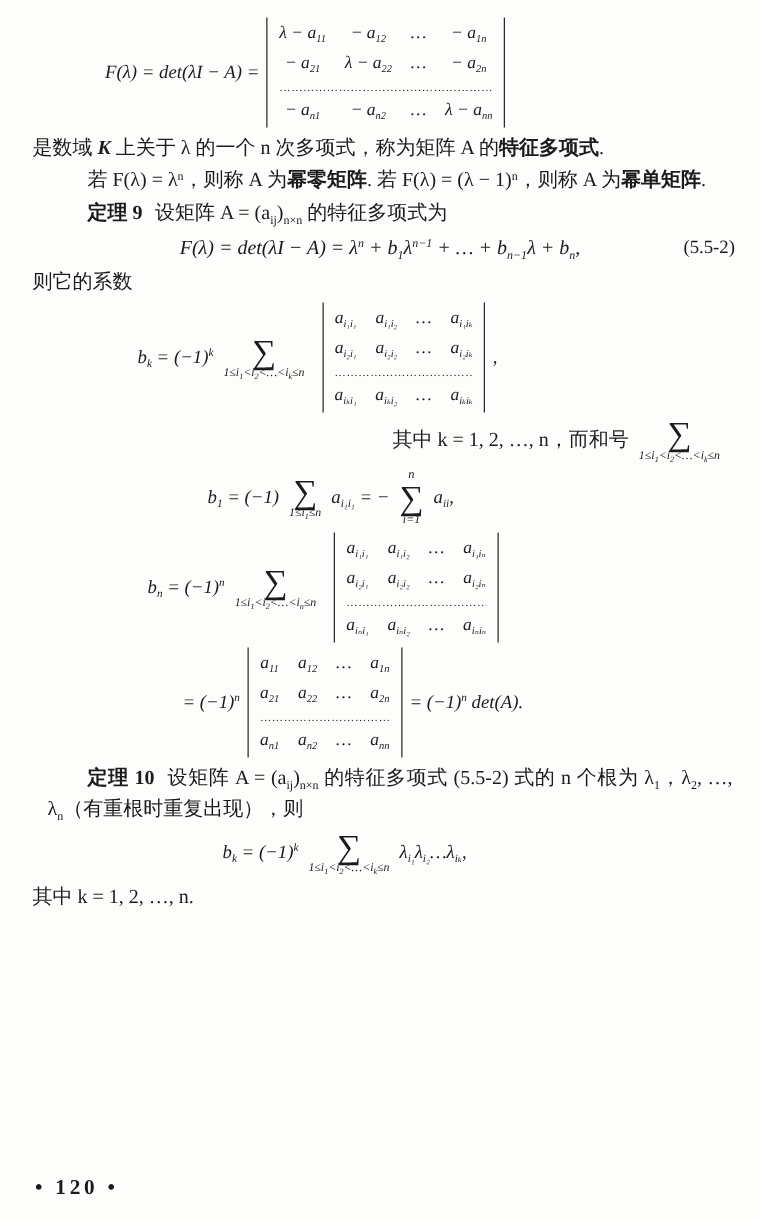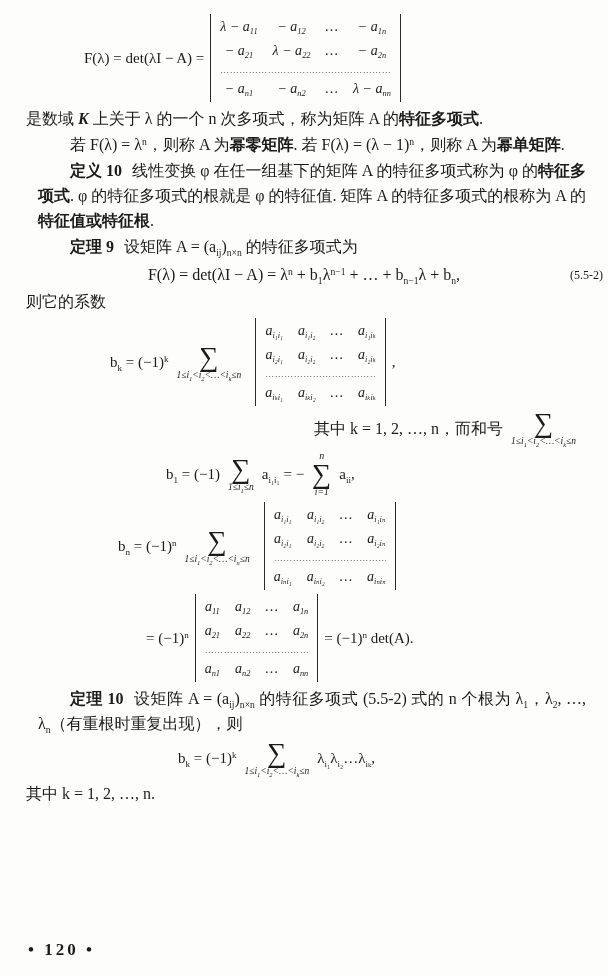--- a/index.html
+++ b/index.html
@@ -13,21 +13,21 @@
   p{margin:0;}
   .para{margin:1px 22px 0 26px;text-align:justify;}
   .indent{text-indent:2em;margin-left:38px;}
   .b{font-weight:700;}
   .bi{font-weight:700;font-style:italic;}
   .lbl{font-weight:700;margin-right:10px;}
   sub{font-size:0.6em;vertical-align:-0.4em;line-height:0;}
   sup{font-size:0.6em;vertical-align:0.55em;line-height:0;}
   
   .frow{display:flex;align-items:center;font-size:15px;}
-  .mtxt{white-space:nowrap;}
+  .mtxt{font-style:italic;white-space:nowrap;}
   
   .sum{display:inline-flex;flex-direction:column;align-items:center;margin:0 8px;line-height:1;}
   .sum-top{font-size:10px;line-height:10px;font-style:italic;}
   .sum-sym{font-size:27px;line-height:26px;font-style:normal;}
   .sum-bot{font-size:9.5px;line-height:11px;font-style:italic;white-space:nowrap;}
   .sum-bot sub,.sum-top sub{font-size:0.68em;}
   
   .det{display:inline-flex;margin:0 6px;}
   .det-grid{
     display:grid;grid-template-columns:repeat(4,auto);
@@ -36,21 +36,21 @@
     align-items:center;justify-items:center;
   }
   .mcell{font-style:italic;font-size:14px;line-height:16px;white-space:nowrap;}
   .det-dots{
     grid-column:1/-1;width:0;min-width:100%;overflow:hidden;
     white-space:nowrap;font-size:9px;line-height:6px;letter-spacing:0.5px;
     font-style:normal;justify-self:stretch;text-align:center;color:#2a2a2a;
   }
   .f1{margin:6px 0 4px 84px;}
   .f2{position:relative;text-align:center;margin:3px 0 2px 0;}
-  .f2-tag{position:absolute;right:5px;top:50%;transform:translateY(-50%);font-size:12px;}
+  .f2-tag{position:absolute;right:20px;top:50%;transform:translateY(-50%);font-size:15px;}
   .f3{margin:4px 0 4px 110px;}
   .p6row{display:flex;align-items:center;justify-content:flex-end;margin:3px 24px 0 26px;}
   .f4{margin:4px 0 4px 166px;}
   .f5{margin:2px 0 0 118px;}
   .f6{margin:4px 0 4px 146px;}
   .f7{margin:4px 0 4px 178px;}
   .footer{position:absolute;left:28px;bottom:14px;font-weight:700;font-size:17px;letter-spacing:3px;}
 </style>
 </head>
 <body>
@@ -75,21 +75,20 @@
         <span class="mcell">…</span>
         <span class="mcell">λ − a<sub>nn</sub></span>
       </span>
     </span>
   </div>
 
   <p class="para"><span>是数域 </span><span class="bi">K</span><span> 上关于 λ 的一个 n 次多项式，称为矩阵 A 的</span><span class="b">特征多项式</span><span>.</span></p>
 
   <p class="para indent"><span>若 F(λ) = λ<sup>n</sup>，则称 A 为</span><span class="b">幂零矩阵</span><span>. 若 F(λ) = (λ − 1)<sup>n</sup>，则称 A 为</span><span class="b">幂单矩阵</span><span>.</span></p>
 
-  <p class="para indent"><span class="lbl">定义 10</span><span>线性变换 φ 在任一组基下的矩阵 A 的特征多项式称为 φ 的</span><span class="b">特征多项式</span><span>. φ 的特征多项式的根就是 φ 的特征值. 矩阵 A 的特征多项式的根称为 A 的</span><span class="b">特征值或特征根</span><span>.</span></p>
 
   <p class="para indent"><span class="lbl">定理 9</span><span>设矩阵 A = (a<sub>ij</sub>)<sub>n×n</sub> 的特征多项式为</span></p>
 
   <div class="f2">
     <span class="mtxt">F(λ) = det(λI − A) = λ<sup>n</sup> + b<sub>1</sub>λ<sup>n−1</sup> + … + b<sub>n−1</sub>λ + b<sub>n</sub>,</span>
     <span class="f2-tag">(5.5-2)</span>
   </div>
 
   <p class="para">则它的系数</p>
 

